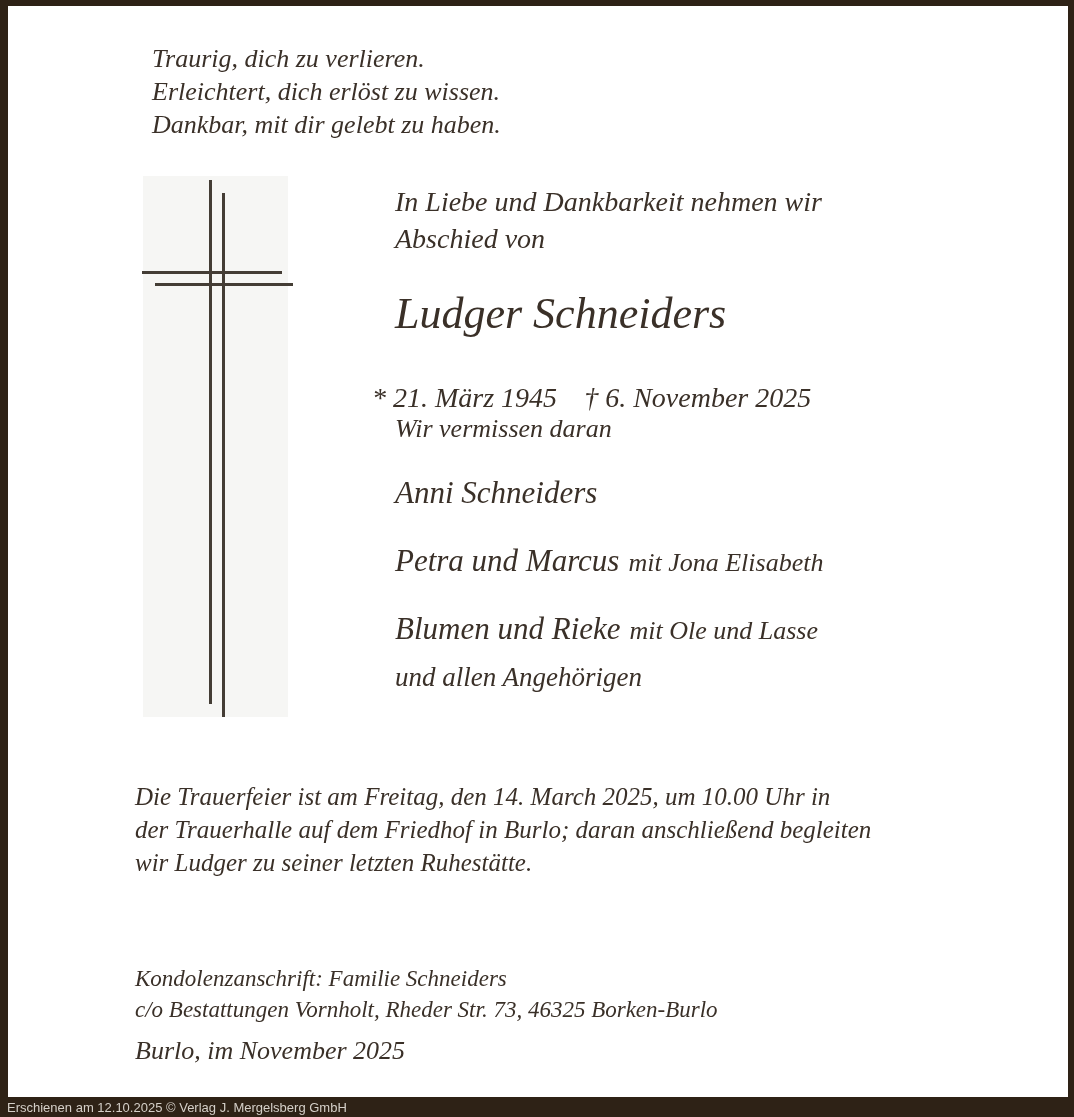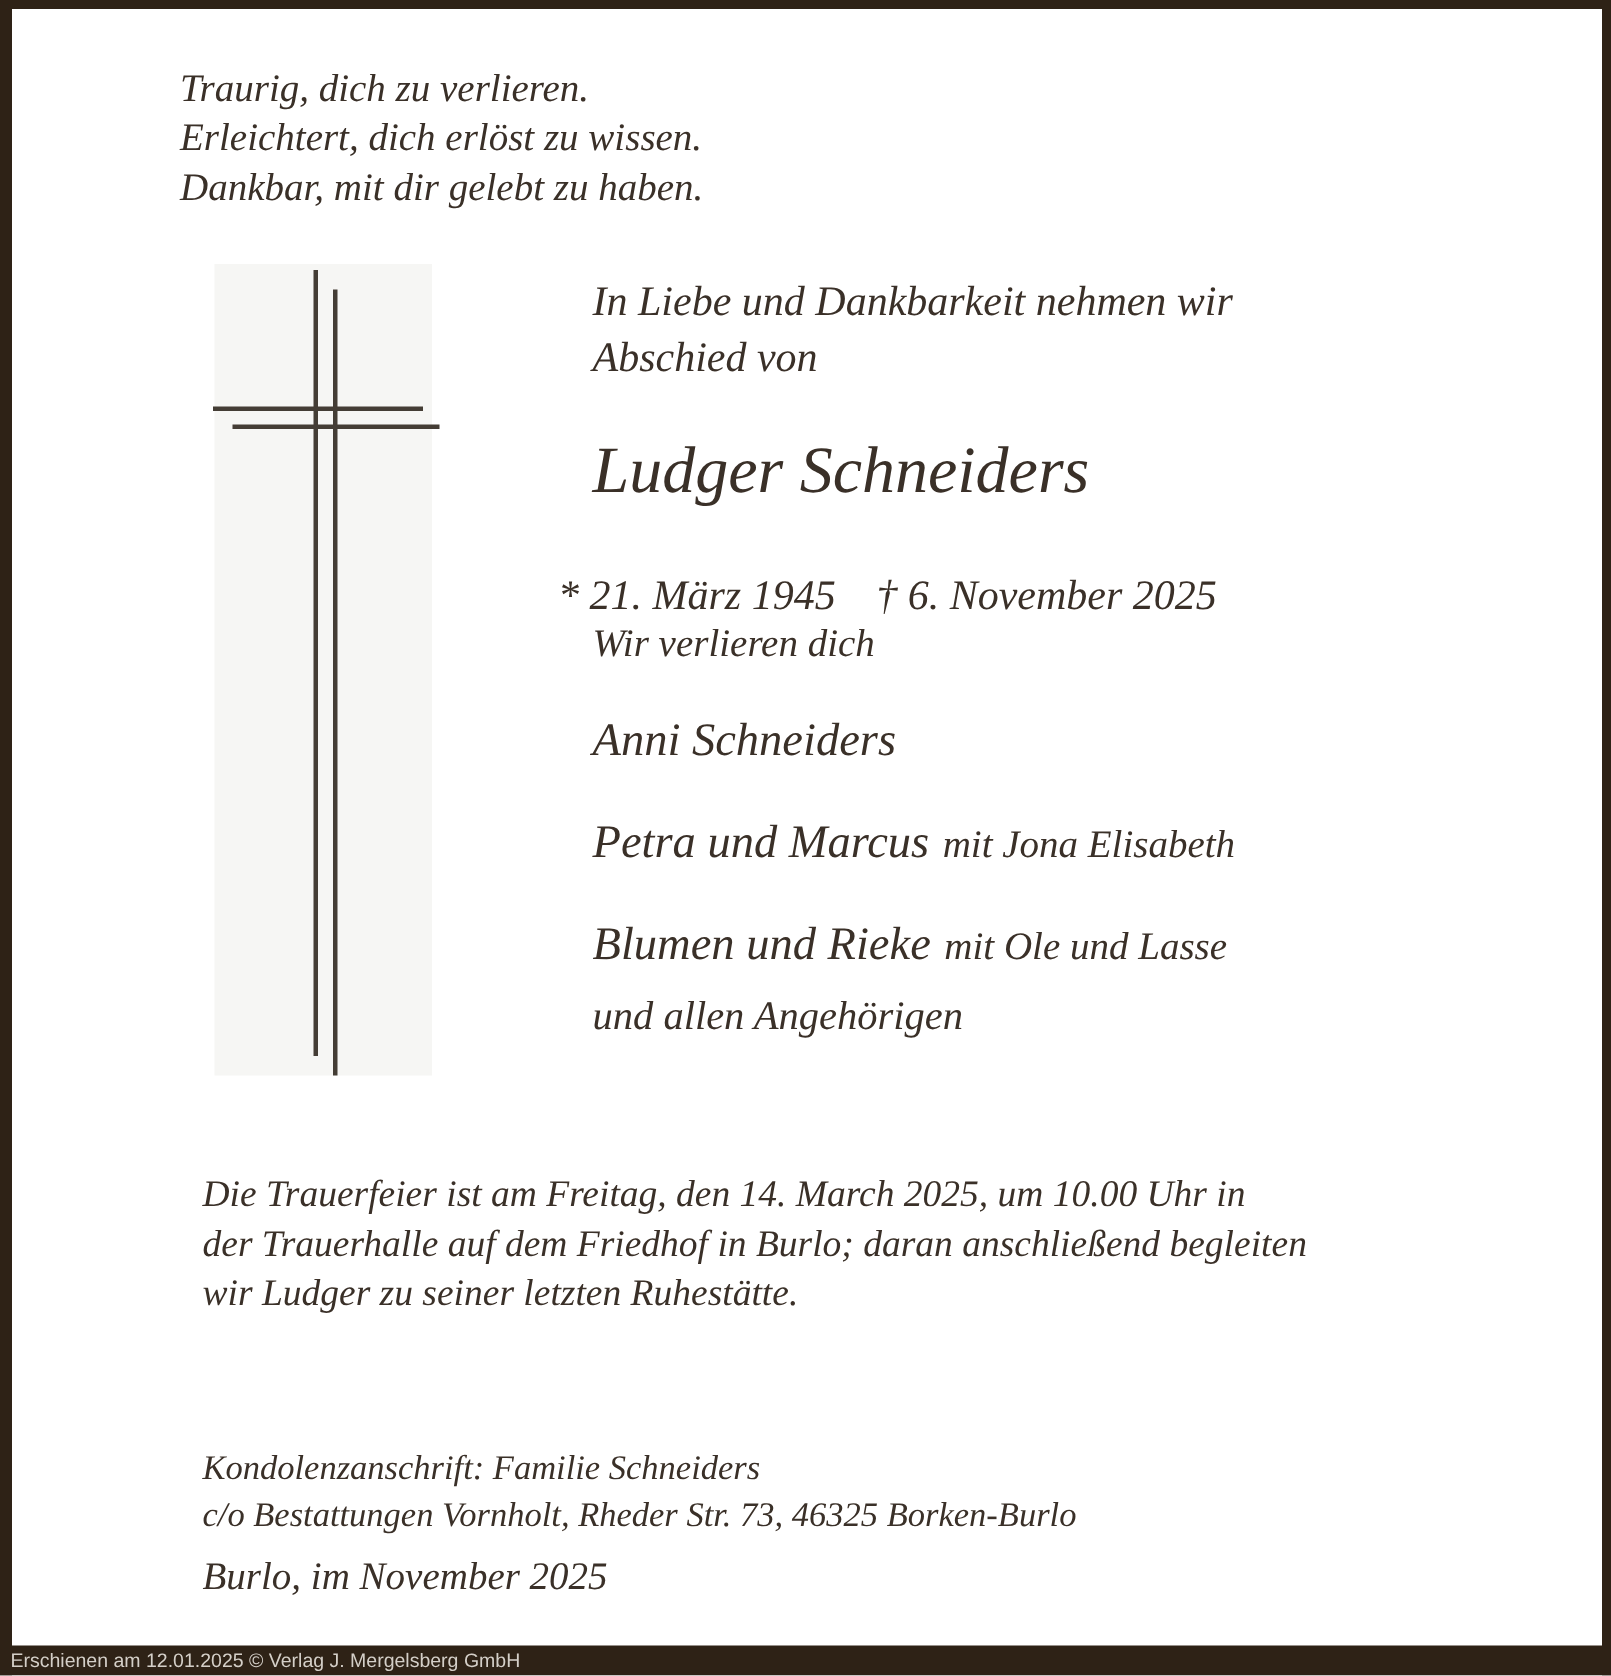--- a/index.html
+++ b/index.html
@@ -20,21 +20,21 @@
   .border-right  { position:absolute; right:0; top:0; width:6px; height:100%; background: var(--border, #2e2216); }
 
   
   .txt {
     position: absolute;
     white-space: pre-line;
     font-style: italic;
     color: var(--text, #3a3028);
   }
 
-  .poem       { left:120px; top:42px;  font-size:26px; line-height:33px; }
+  .poem       { left:152px; top:42px;  font-size:26px; line-height:33px; }
 
   .cross      { position:absolute; left:143px; top:176px; width:145px; height:541px;
                 background: var(--cross-bg, #f6f6f4); }
   .cross-line { position:absolute; background: var(--cross, #443d35); }
   .cv1 { left:66px;  top:4px;   width:3px;   height:524px; }
   .cv2 { left:79px;  top:17px;  width:3px;   height:524px; }
   .ch1 { left:-1px;  top:95px;  width:140px; height:3px; }
   .ch2 { left:12px;  top:107px; width:138px; height:3px; }
 
   .intro      { left:395px; top:183px; font-size:28px; line-height:37px; }
@@ -91,21 +91,21 @@
 
   <div class="txt intro">In Liebe und Dankbarkeit nehmen wir
 Abschied von</div>
 
   <h1 class="txt name">Ludger Schneiders</h1>
 
   <div class="txt dates">
     <span>* 21. März 1945</span><span class="death-date">† 6. November 2025</span>
   </div>
 
-  <div class="txt lead">Wir verlieren dich</div>
+  <div class="txt lead">Wir vermissen daran</div>
 
   <div class="txt entries">
     <div class="entry">
       <span class="entry-main">Anni Schneiders</span><span class="entry-with"></span>
     </div>
     <div class="entry">
       <span class="entry-main">Petra und Marcus</span><span class="entry-with">mit Jona Elisabeth</span>
     </div>
     <div class="entry">
       <span class="entry-main">Blumen und Rieke</span><span class="entry-with">mit Ole und Lasse</span>
@@ -115,16 +115,16 @@
   <div class="txt closing">und allen Angehörigen</div>
 
   <div class="txt details">Die Trauerfeier ist am Freitag, den 14. March 2025, um 10.00 Uhr in
 der Trauerhalle auf dem Friedhof in Burlo; daran anschließend begleiten
 wir Ludger zu seiner letzten Ruhestätte.</div>
   <div class="txt condolence">Kondolenzanschrift: Familie Schneiders
 c/o Bestattungen Vornholt, Rheder Str. 73, 46325 Borken-Burlo</div>
   <div class="txt dateline">Burlo, im November 2025</div>
 
   <div class="footer">
-    <span>Erschienen am 12.01.2025 © Verlag J. Mergelsberg GmbH</span>
+    <span>Erschienen am 12.10.2025 © Verlag J. Mergelsberg GmbH</span>
   </div>
 
 </div>
 
 </body></html>

